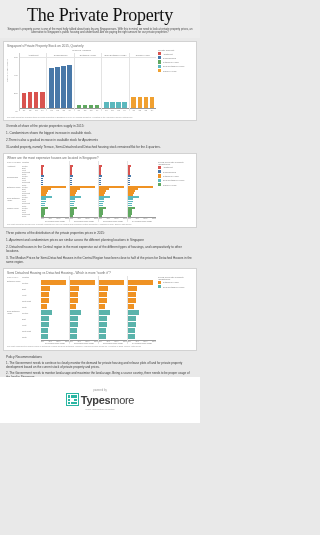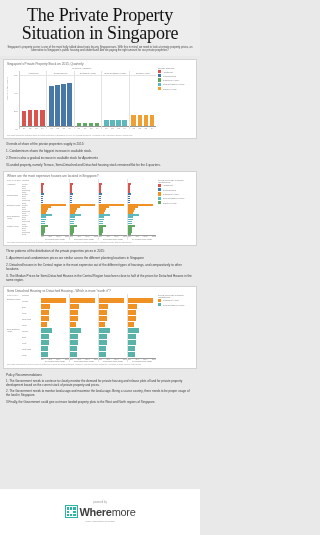--- a/index.html
+++ b/index.html
@@ -2,21 +2,21 @@
 <html><head>
 <meta charset="utf-8">
 <style>
   html,body{margin:0;padding:0;}
   body{
     width:200px;height:535px;overflow:hidden;
     background:#e9e9e9;
     font-family:"Liberation Sans", sans-serif;
     -webkit-font-smoothing:antialiased;
   }
-  .page{width:200px;height:535px;position:relative;background:#e9e9e9;}
+  .page{width:200px;height:423px;position:relative;background:#e9e9e9;}
 
   
   .header{background:#ededed;padding:6px 4px 3px 4px;}
   .title{
     font-family:"Liberation Serif", serif;
     font-size:18px;line-height:18px;
     text-align:center;color:#111;letter-spacing:-0.2px;
   }
   .title .l2{display:block;}
   .intro{
@@ -144,21 +144,20 @@
   .tagline{font-size:2.5px;color:#9a9a9a;margin-top:1.5px;}
 </style>
 </head>
 <body>
 
 <div class="page">
 
   <div class="header">
     <div class="title">
       <span>The Private Property</span>
-      <span class="l2">Situation in Singapore</span>
     </div>
     <div class="intro">Singapore's property scene is one of the most hotly talked about topic by any Singaporeans. With this in mind, we need to look at private property prices, an alternative to Singapore's public housing and understand. Are we paying the right amount for our private properties?</div>
   </div>
 
   <div class="card">
     <div class="card-title">Singapore's Private Property Stock on 2015, Quarterly</div>
     <div class="c1-wrap">
       <div class="c1-plot">
         <div class="c1-axtitle">Types of Housing</div>
         <div class="c1-body">
@@ -960,19 +959,19 @@
           <i></i>
           <i></i>
           <i></i>
           <i class="off"></i>
           <i></i>
           <i></i>
           <i></i>
           <i></i>
       </span>
       <span class="pikto-text">
-        <b>Where</b><span>more</span>
+        <b>Types</b><span>more</span>
       </span>
     </div>
     <div class="tagline">make information beautiful</div>
   </div>
 
 </div>
 
 </body></html>

